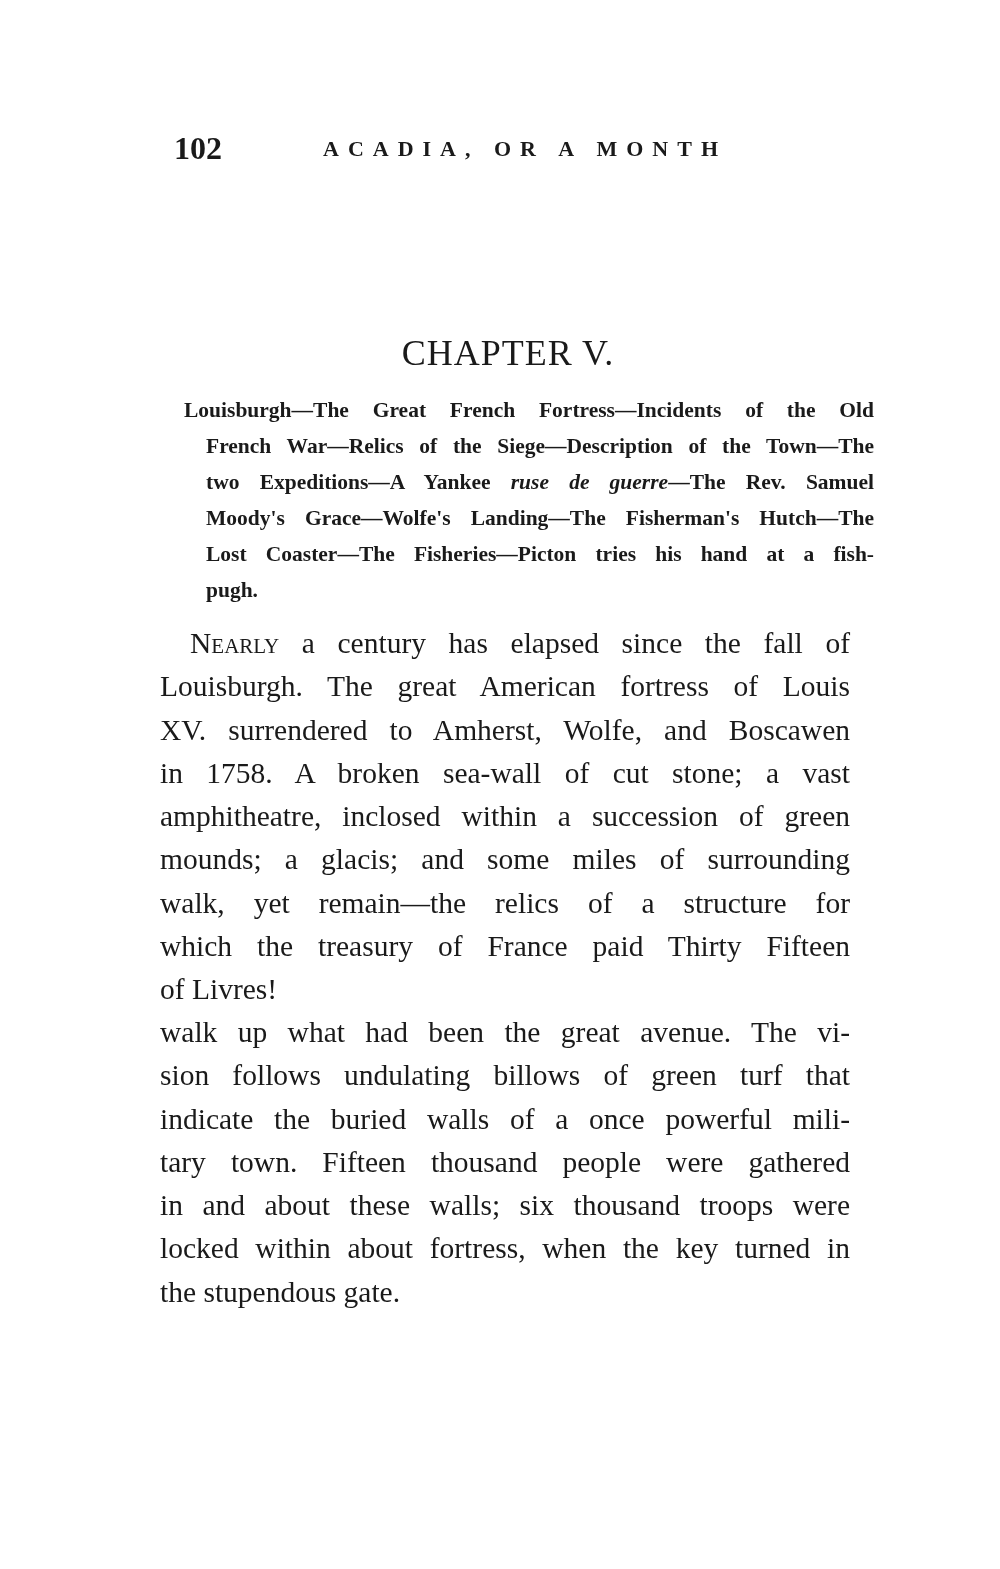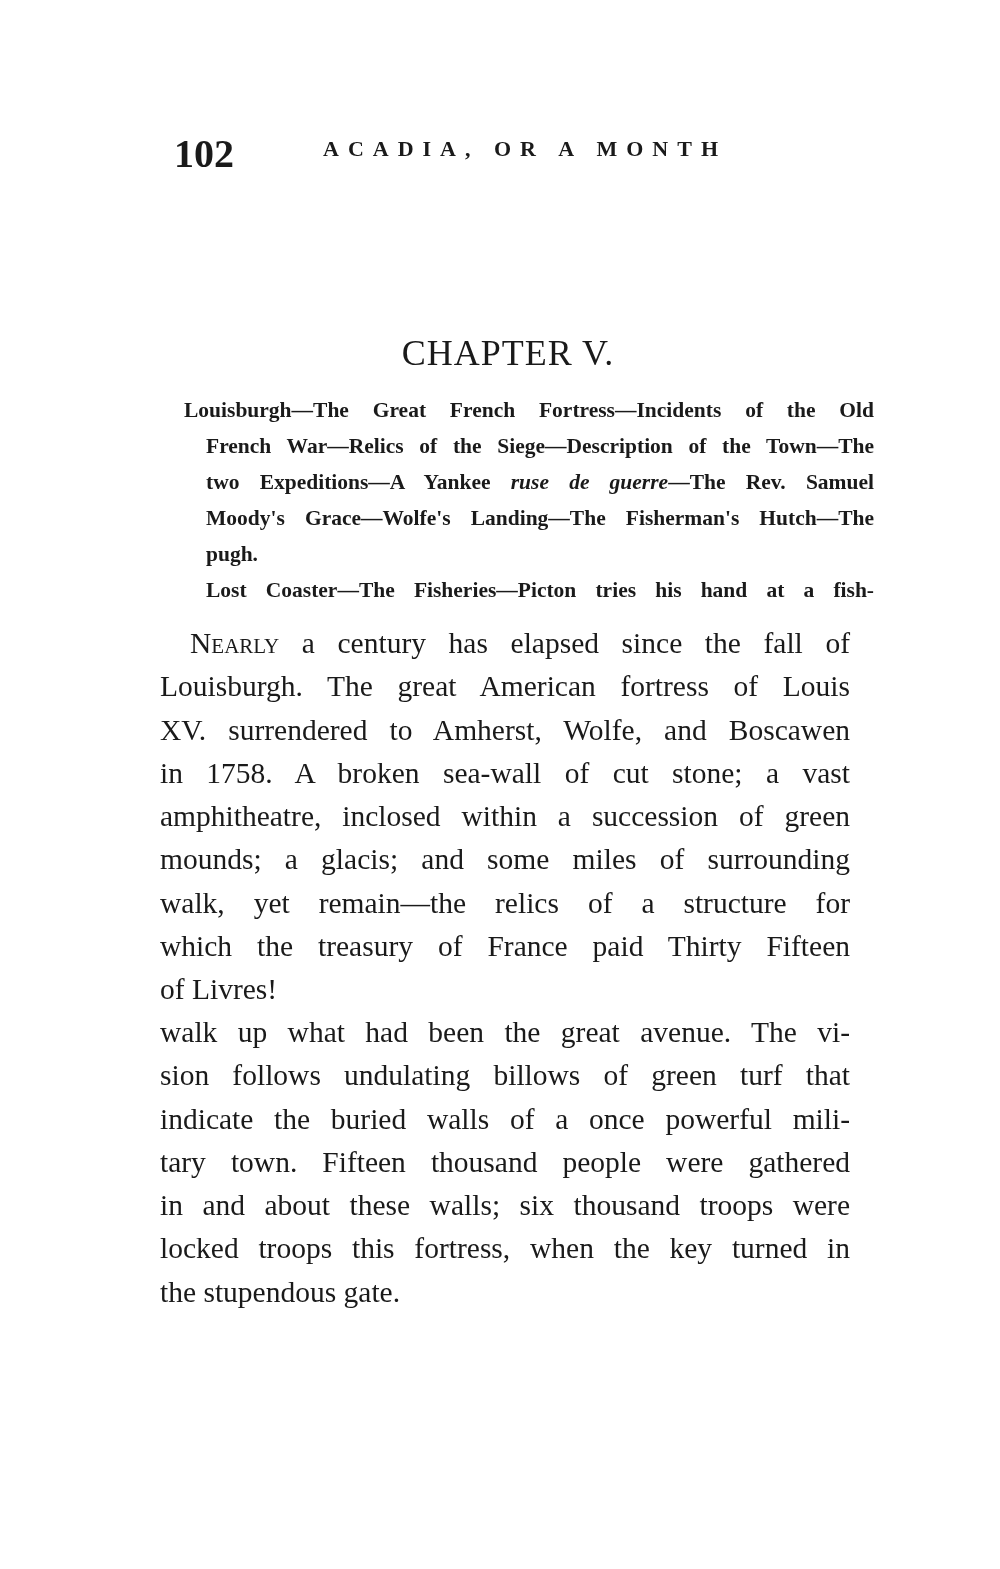--- a/index.html
+++ b/index.html
@@ -3,21 +3,21 @@
   <meta charset="utf-8">
   <style>
     html, body { margin: 0; padding: 0; background: #ffffff; }
     body {
       width: 1000px; height: 1569px; position: relative; overflow: hidden;
       font-family: "DejaVu Serif", "Liberation Serif", serif;
       color: #1a1a1a;
     }
     .page-number {
       position: absolute; left: 174px; top: 130px;
-      font-family: "Liberation Serif", serif; font-size: 40px; font-weight: bold;
+      font-family: "Liberation Serif", serif; font-size: 32px; font-weight: bold;
     }
     .running-head {
       position: absolute; left: 323px; top: 136px;
       font-family: "Liberation Serif", serif; font-size: 22px; font-weight: bold;
       letter-spacing: 9px;
     }
     .chapter-title {
       position: absolute; left: 0; width: 1000px; top: 332px; text-align: center;
       font-family: "Liberation Serif", serif; font-size: 36px; letter-spacing: 1px;
       padding-left: 16px; box-sizing: border-box;
@@ -48,37 +48,37 @@
 <div class="page-number">102</div>
 <div class="running-head">ACADIA, OR A MONTH</div>
 
 <div class="chapter-title">CHAPTER V.</div>
 
 <div class="synopsis">
   <span class="line">Louisburgh—The Great French Fortress—Incidents of the Old</span>
   <span class="line indent">French War—Relics of the Siege—Description of the Town—The</span>
   <span class="line indent"><span>two Expeditions—A Yankee </span><em>ruse de guerre</em><span>—The Rev. Samuel</span></span>
   <span class="line indent">Moody's Grace—Wolfe's Landing—The Fisherman's Hutch—The</span>
+  <span class="line indent">Lost Coaster—The Fisheries—Picton tries his hand at a fish-</span>
   <span class="line indent last">pugh.</span>
-  <span class="line indent">Lost Coaster—The Fisheries—Picton tries his hand at a fish-</span>
 </div>
 
 <div class="body p1">
   <span class="line first"><span class="smallcaps">Nearly</span><span> a century has elapsed since the fall of</span></span>
   <span class="line">Louisburgh.  The great American fortress of Louis</span>
   <span class="line">XV. surrendered to Amherst, Wolfe, and Boscawen</span>
   <span class="line">in 1758.  A broken sea-wall of cut stone; a vast</span>
   <span class="line">amphitheatre, inclosed within a succession of green</span>
   <span class="line">mounds; a glacis; and some miles of surrounding</span>
   <span class="line">walk, yet remain—the relics of a structure for</span>
   <span class="line">which the treasury of France paid Thirty Fifteen</span>
   <span class="line last">of Livres!</span>
 </div>
 
 <div class="body p2">
   <span class="line">walk up what had been the great avenue.  The vi-</span>
   <span class="line">sion follows undulating billows of green turf that</span>
   <span class="line">indicate the buried walls of a once powerful mili-</span>
   <span class="line">tary town.  Fifteen thousand people were gathered</span>
   <span class="line">in and about these walls; six thousand troops were</span>
-  <span class="line">locked troops this fortress, when the key turned in</span>
+  <span class="line">locked within about fortress, when the key turned in</span>
   <span class="line last">the stupendous gate.</span>
 </div>
 
 </body></html>

